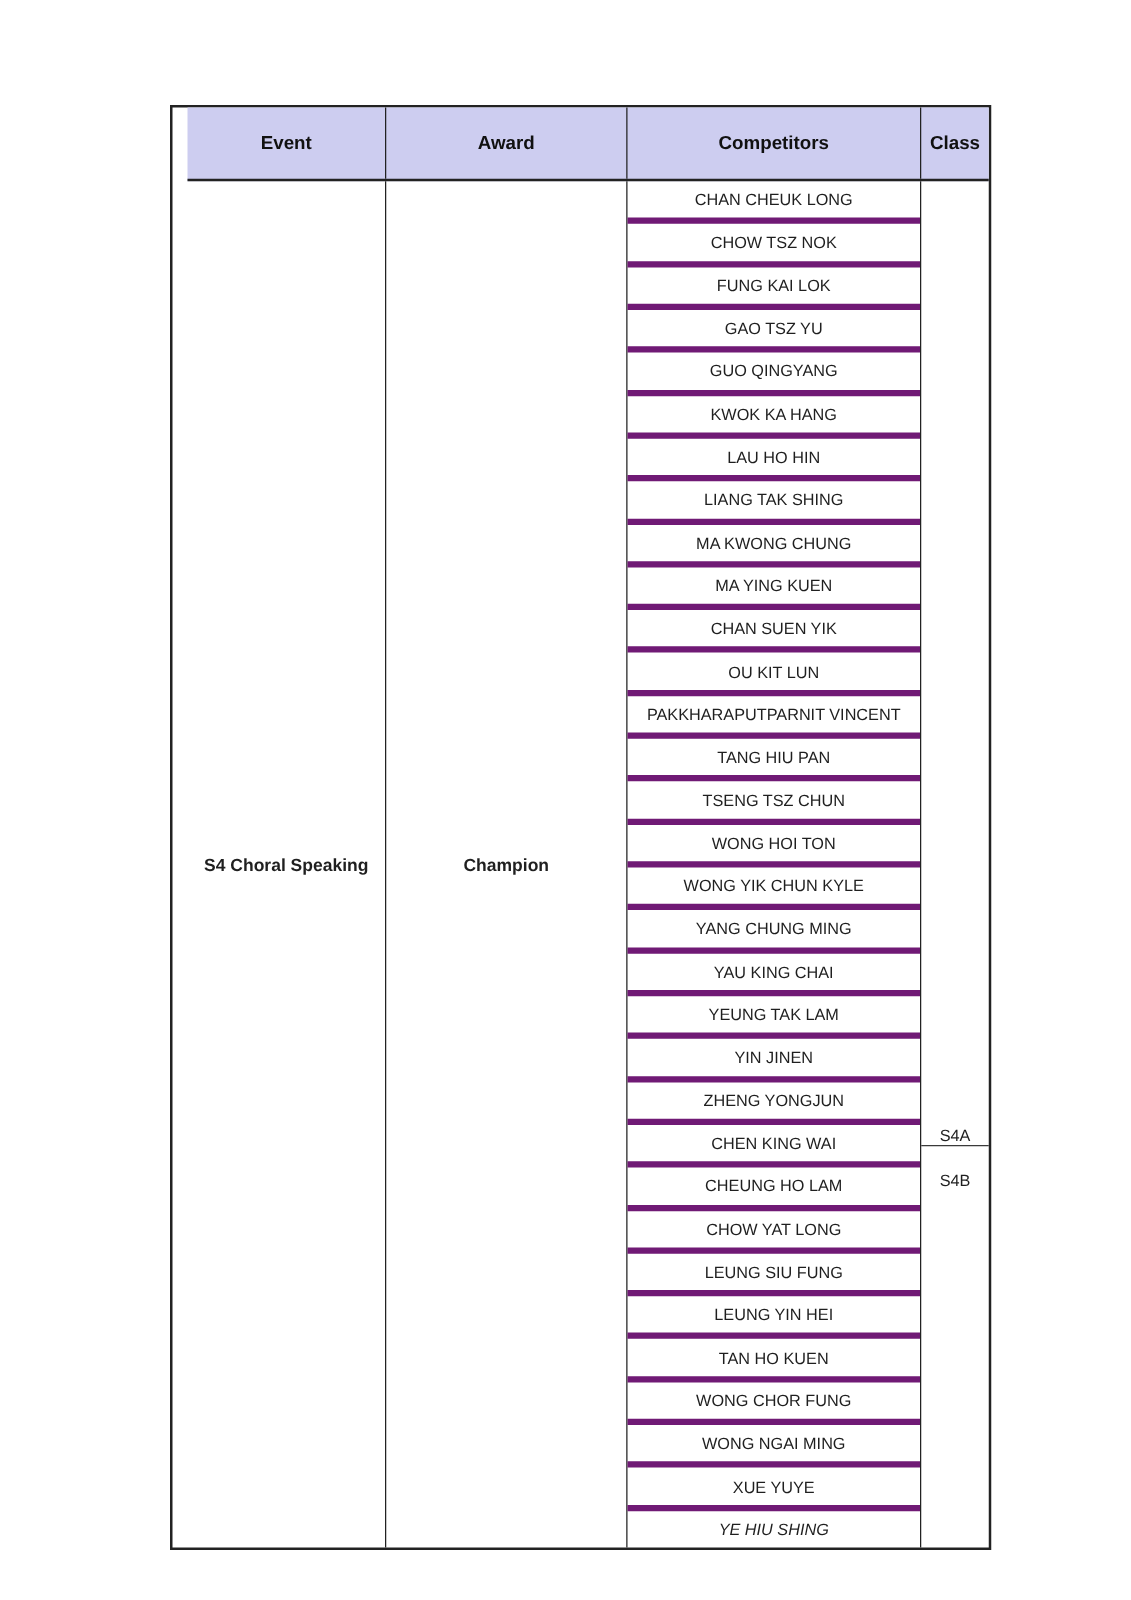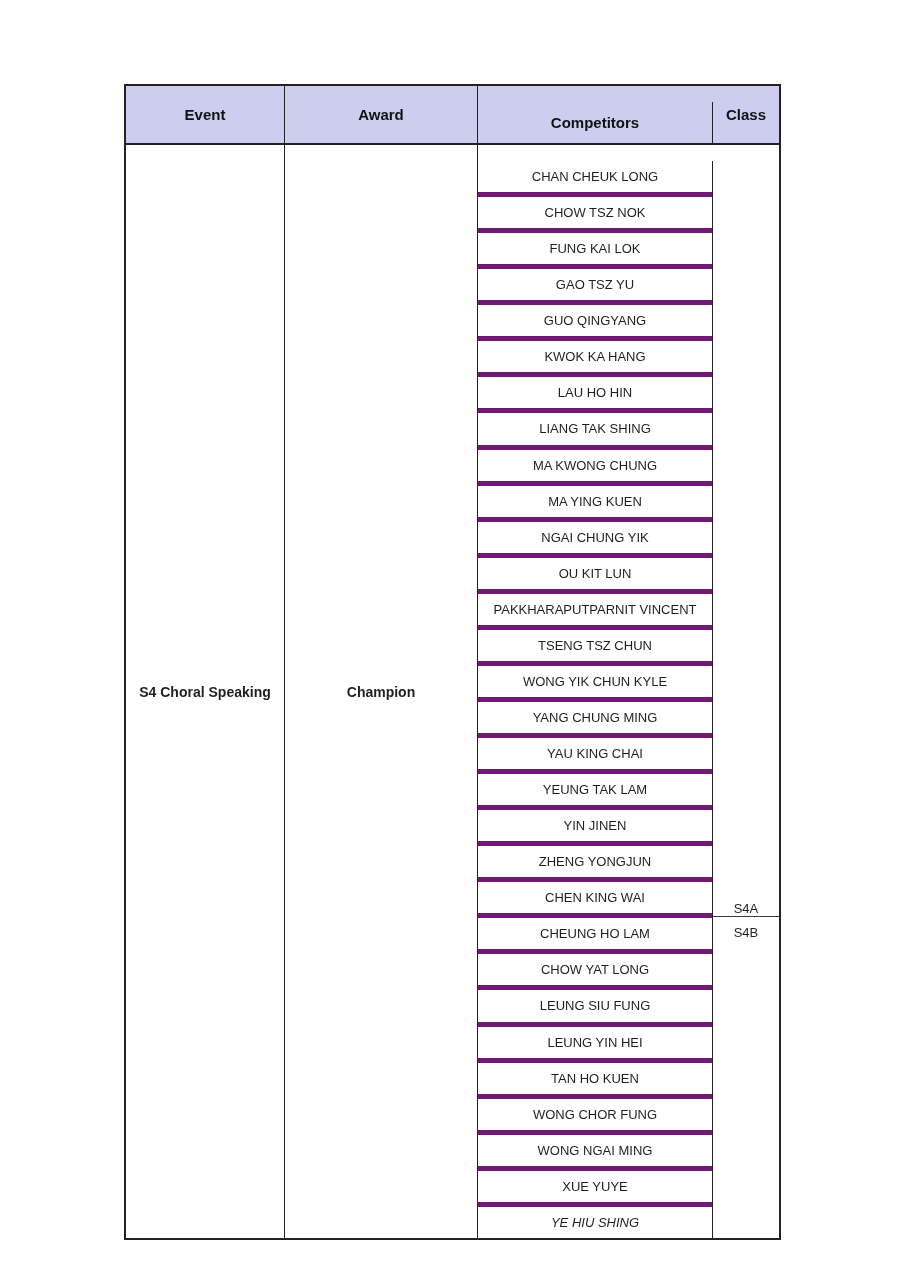--- a/index.html
+++ b/index.html
@@ -12,49 +12,50 @@
   }
   .page {
     position: relative;
     width: 905px;
     height: 1280px;
     background: #ffffff;
     overflow: hidden;
   }
   .results-table {
     position: absolute;
-    left: 124px;
+    left: 136px;
     top: 84px;
     width: 657px;
     height: 1156px;
     border: 2px solid #222222;
     display: flex;
     flex-direction: column;
     background: #ffffff;
+    padding-left: 12px;
   }
   
   .thead {
     display: flex;
     height: 59px;
     flex: 0 0 59px;
     background: var(--header-bg, #cdcdf0);
     border-bottom: 2px solid #222222;
   }
   .th {
     display: flex;
     align-items: center;
     justify-content: center;
     font-weight: bold;
     font-size: 15px;
     color: #111111;
   }
   
   .col-event       { width: 159px; flex: 0 0 159px; }
   .col-award       { width: 193px; flex: 0 0 193px; }
-  .col-competitors { width: 235px; flex: 0 0 235px; margin-top: 16px; }
+  .col-competitors { width: 235px; flex: 0 0 235px; }
   .col-class       { width: 66px;  flex: 1 1 auto; }
   .v-sep { border-right: 1.5px solid #222222; }
   
   .tbody {
     display: flex;
     flex: 1 1 auto;
     min-height: 0;
   }
   .merged-cell {
     display: flex;
@@ -82,21 +83,21 @@
     display: flex;
     flex-direction: column;
   }
   .class-cell {
     display: flex;
     justify-content: center;
     font-size: 13px;
   }
   .class-cell.centered { align-items: flex-end; }
   .class-cell.top-aligned { align-items: flex-start; }
-  .class-cell.top-aligned .class-label { line-height: 32.2px; }
+  .class-cell.top-aligned .class-label { line-height: 32.2px; margin-top: 12px; }
   .class-cell + .class-cell { border-top: 1px solid #3a3a3a; }
 </style>
 </head>
 <body>
 
 <div class="page">
   <div class="results-table">
 
     <div class="thead">
       <div class="th col-event v-sep">Event</div>
@@ -112,24 +113,26 @@
           <div class="comp-row">CHAN CHEUK LONG</div>
           <div class="comp-row">CHOW TSZ NOK</div>
           <div class="comp-row">FUNG KAI LOK</div>
           <div class="comp-row">GAO TSZ YU</div>
           <div class="comp-row">GUO QINGYANG</div>
           <div class="comp-row">KWOK KA HANG</div>
           <div class="comp-row">LAU HO HIN</div>
           <div class="comp-row">LIANG TAK SHING</div>
           <div class="comp-row">MA KWONG CHUNG</div>
           <div class="comp-row">MA YING KUEN</div>
-          <div class="comp-row">NGAI CHUNG YIK</div>
+          <div class="comp-row">CHAN SUEN YIK</div>
           <div class="comp-row">OU KIT LUN</div>
           <div class="comp-row">PAKKHARAPUTPARNIT VINCENT</div>
+          <div class="comp-row">TANG HIU PAN</div>
           <div class="comp-row">TSENG TSZ CHUN</div>
+          <div class="comp-row">WONG HOI TON</div>
           <div class="comp-row">WONG YIK CHUN KYLE</div>
           <div class="comp-row">YANG CHUNG MING</div>
           <div class="comp-row">YAU KING CHAI</div>
           <div class="comp-row">YEUNG TAK LAM</div>
           <div class="comp-row">YIN JINEN</div>
           <div class="comp-row">ZHENG YONGJUN</div>
           <div class="comp-row">CHEN KING WAI</div>
           <div class="comp-row">CHEUNG HO LAM</div>
           <div class="comp-row">CHOW YAT LONG</div>
           <div class="comp-row">LEUNG SIU FUNG</div>

